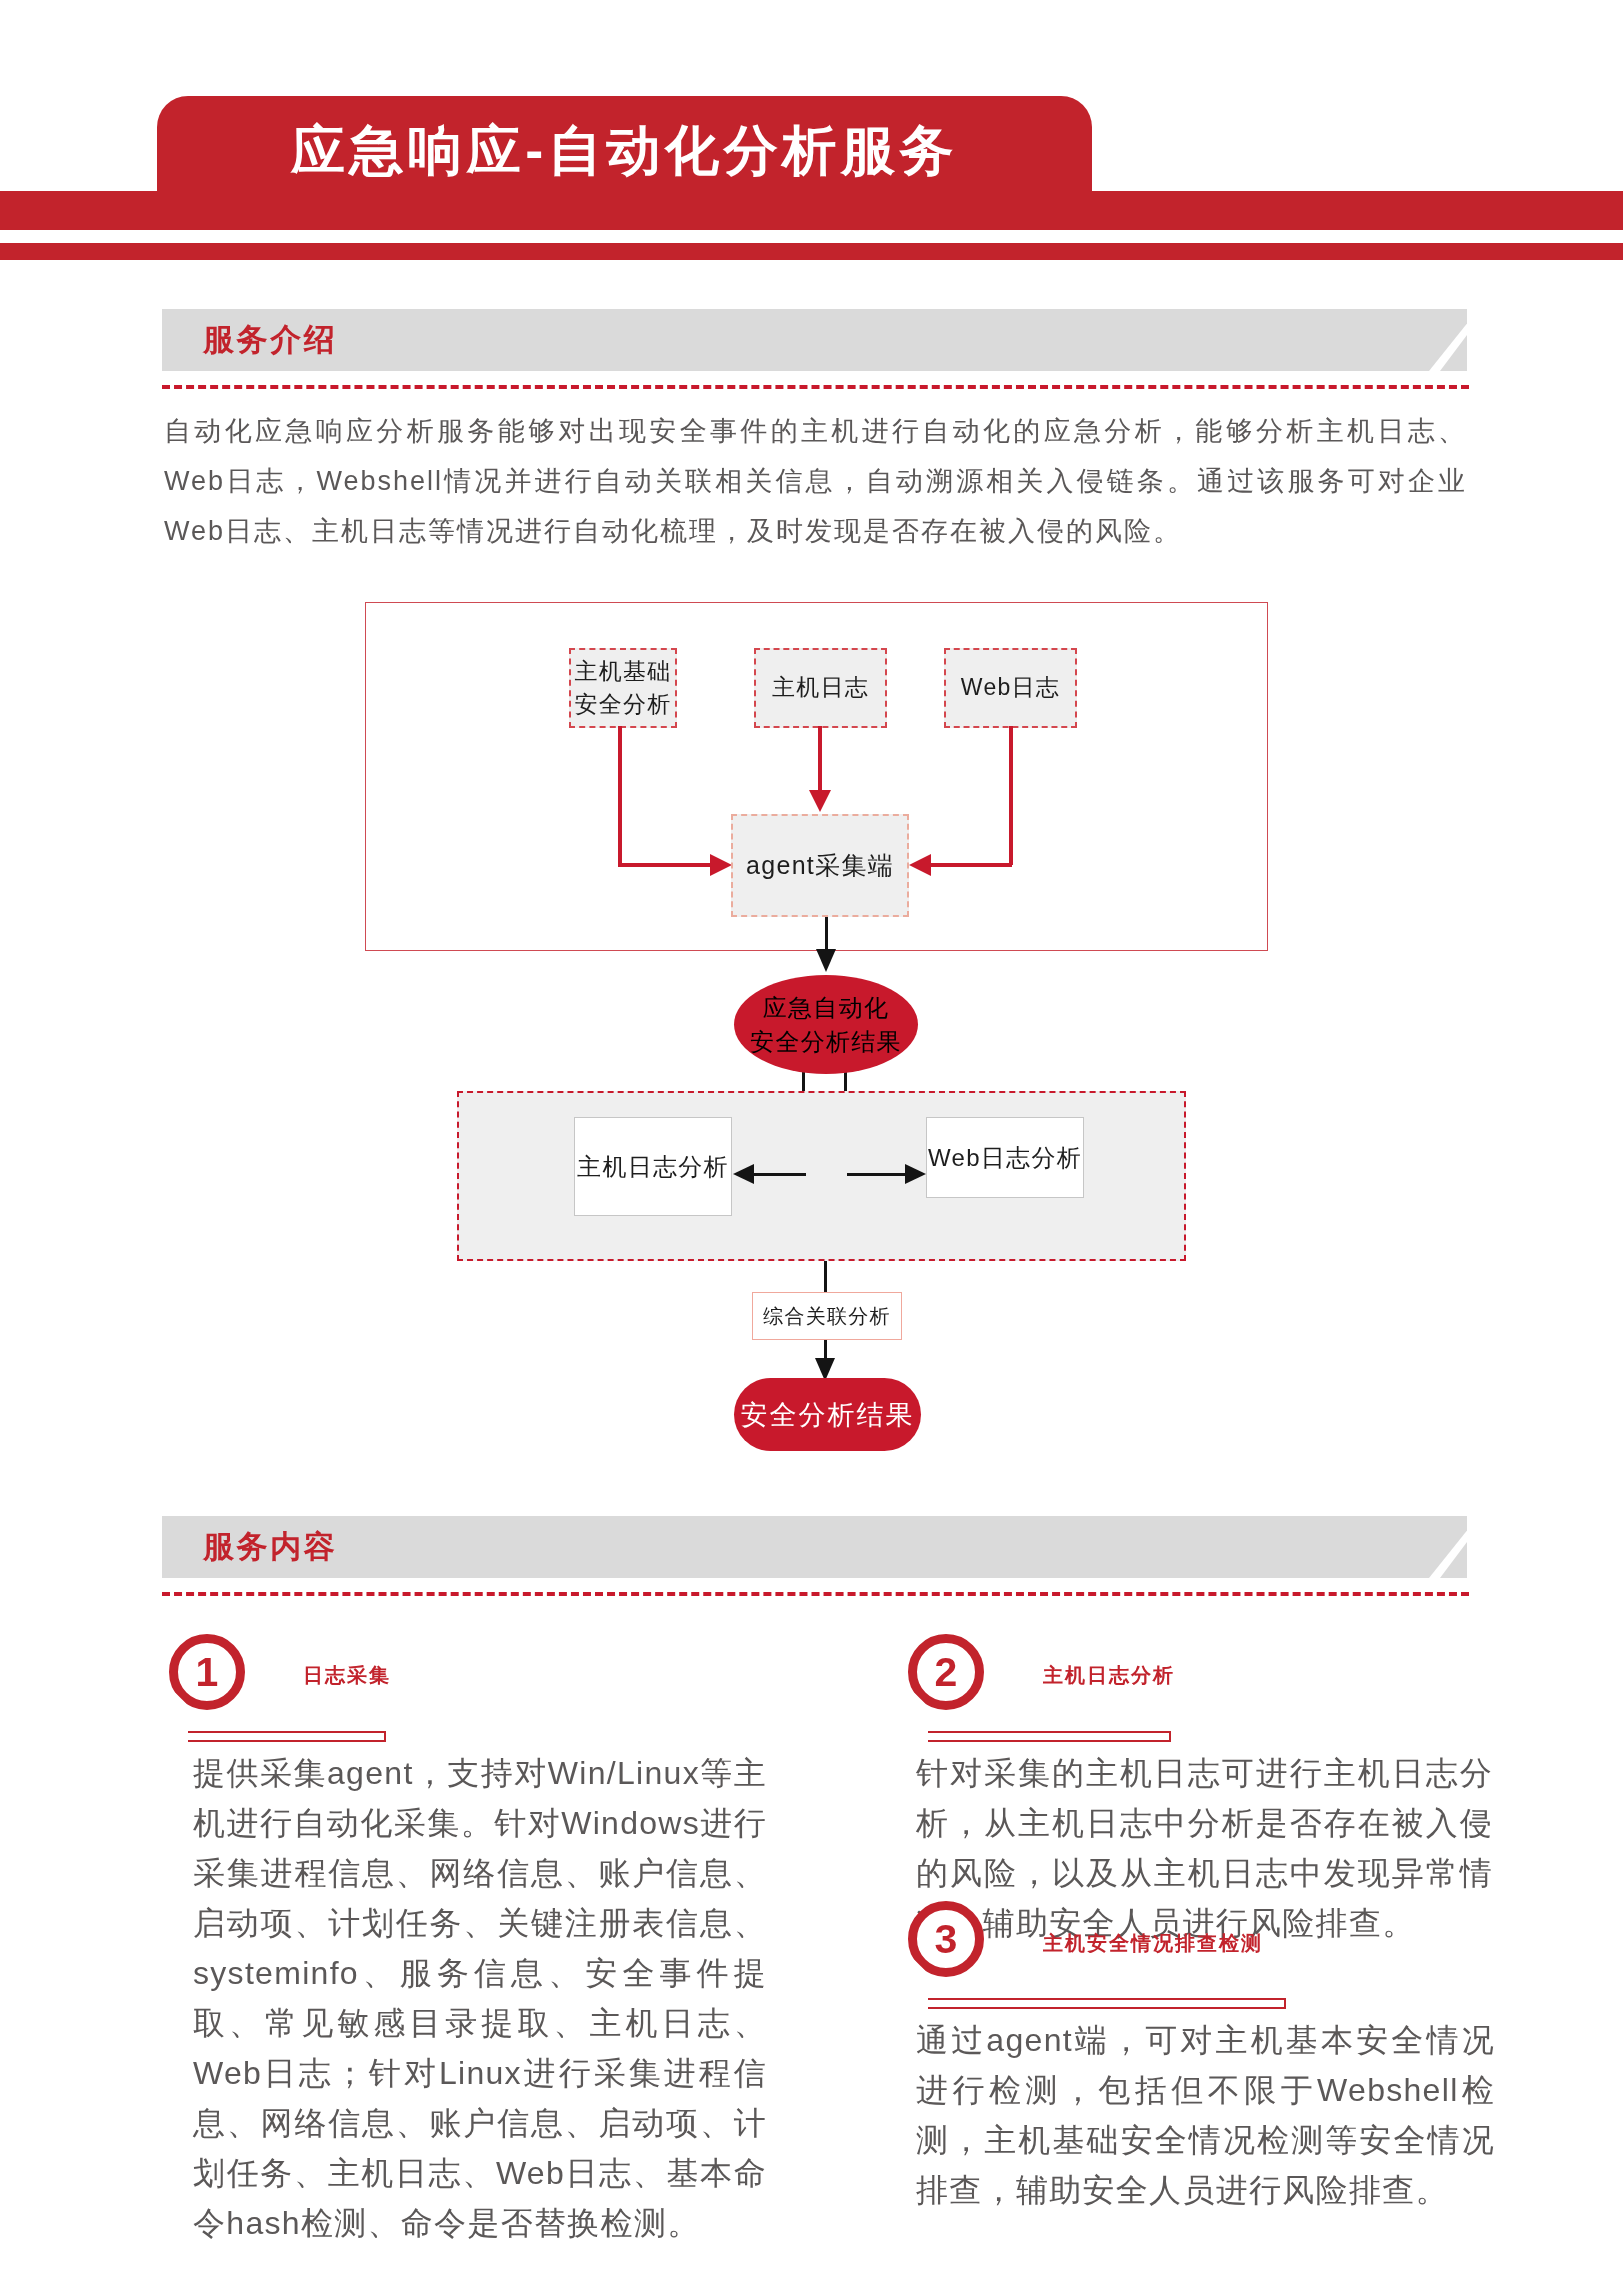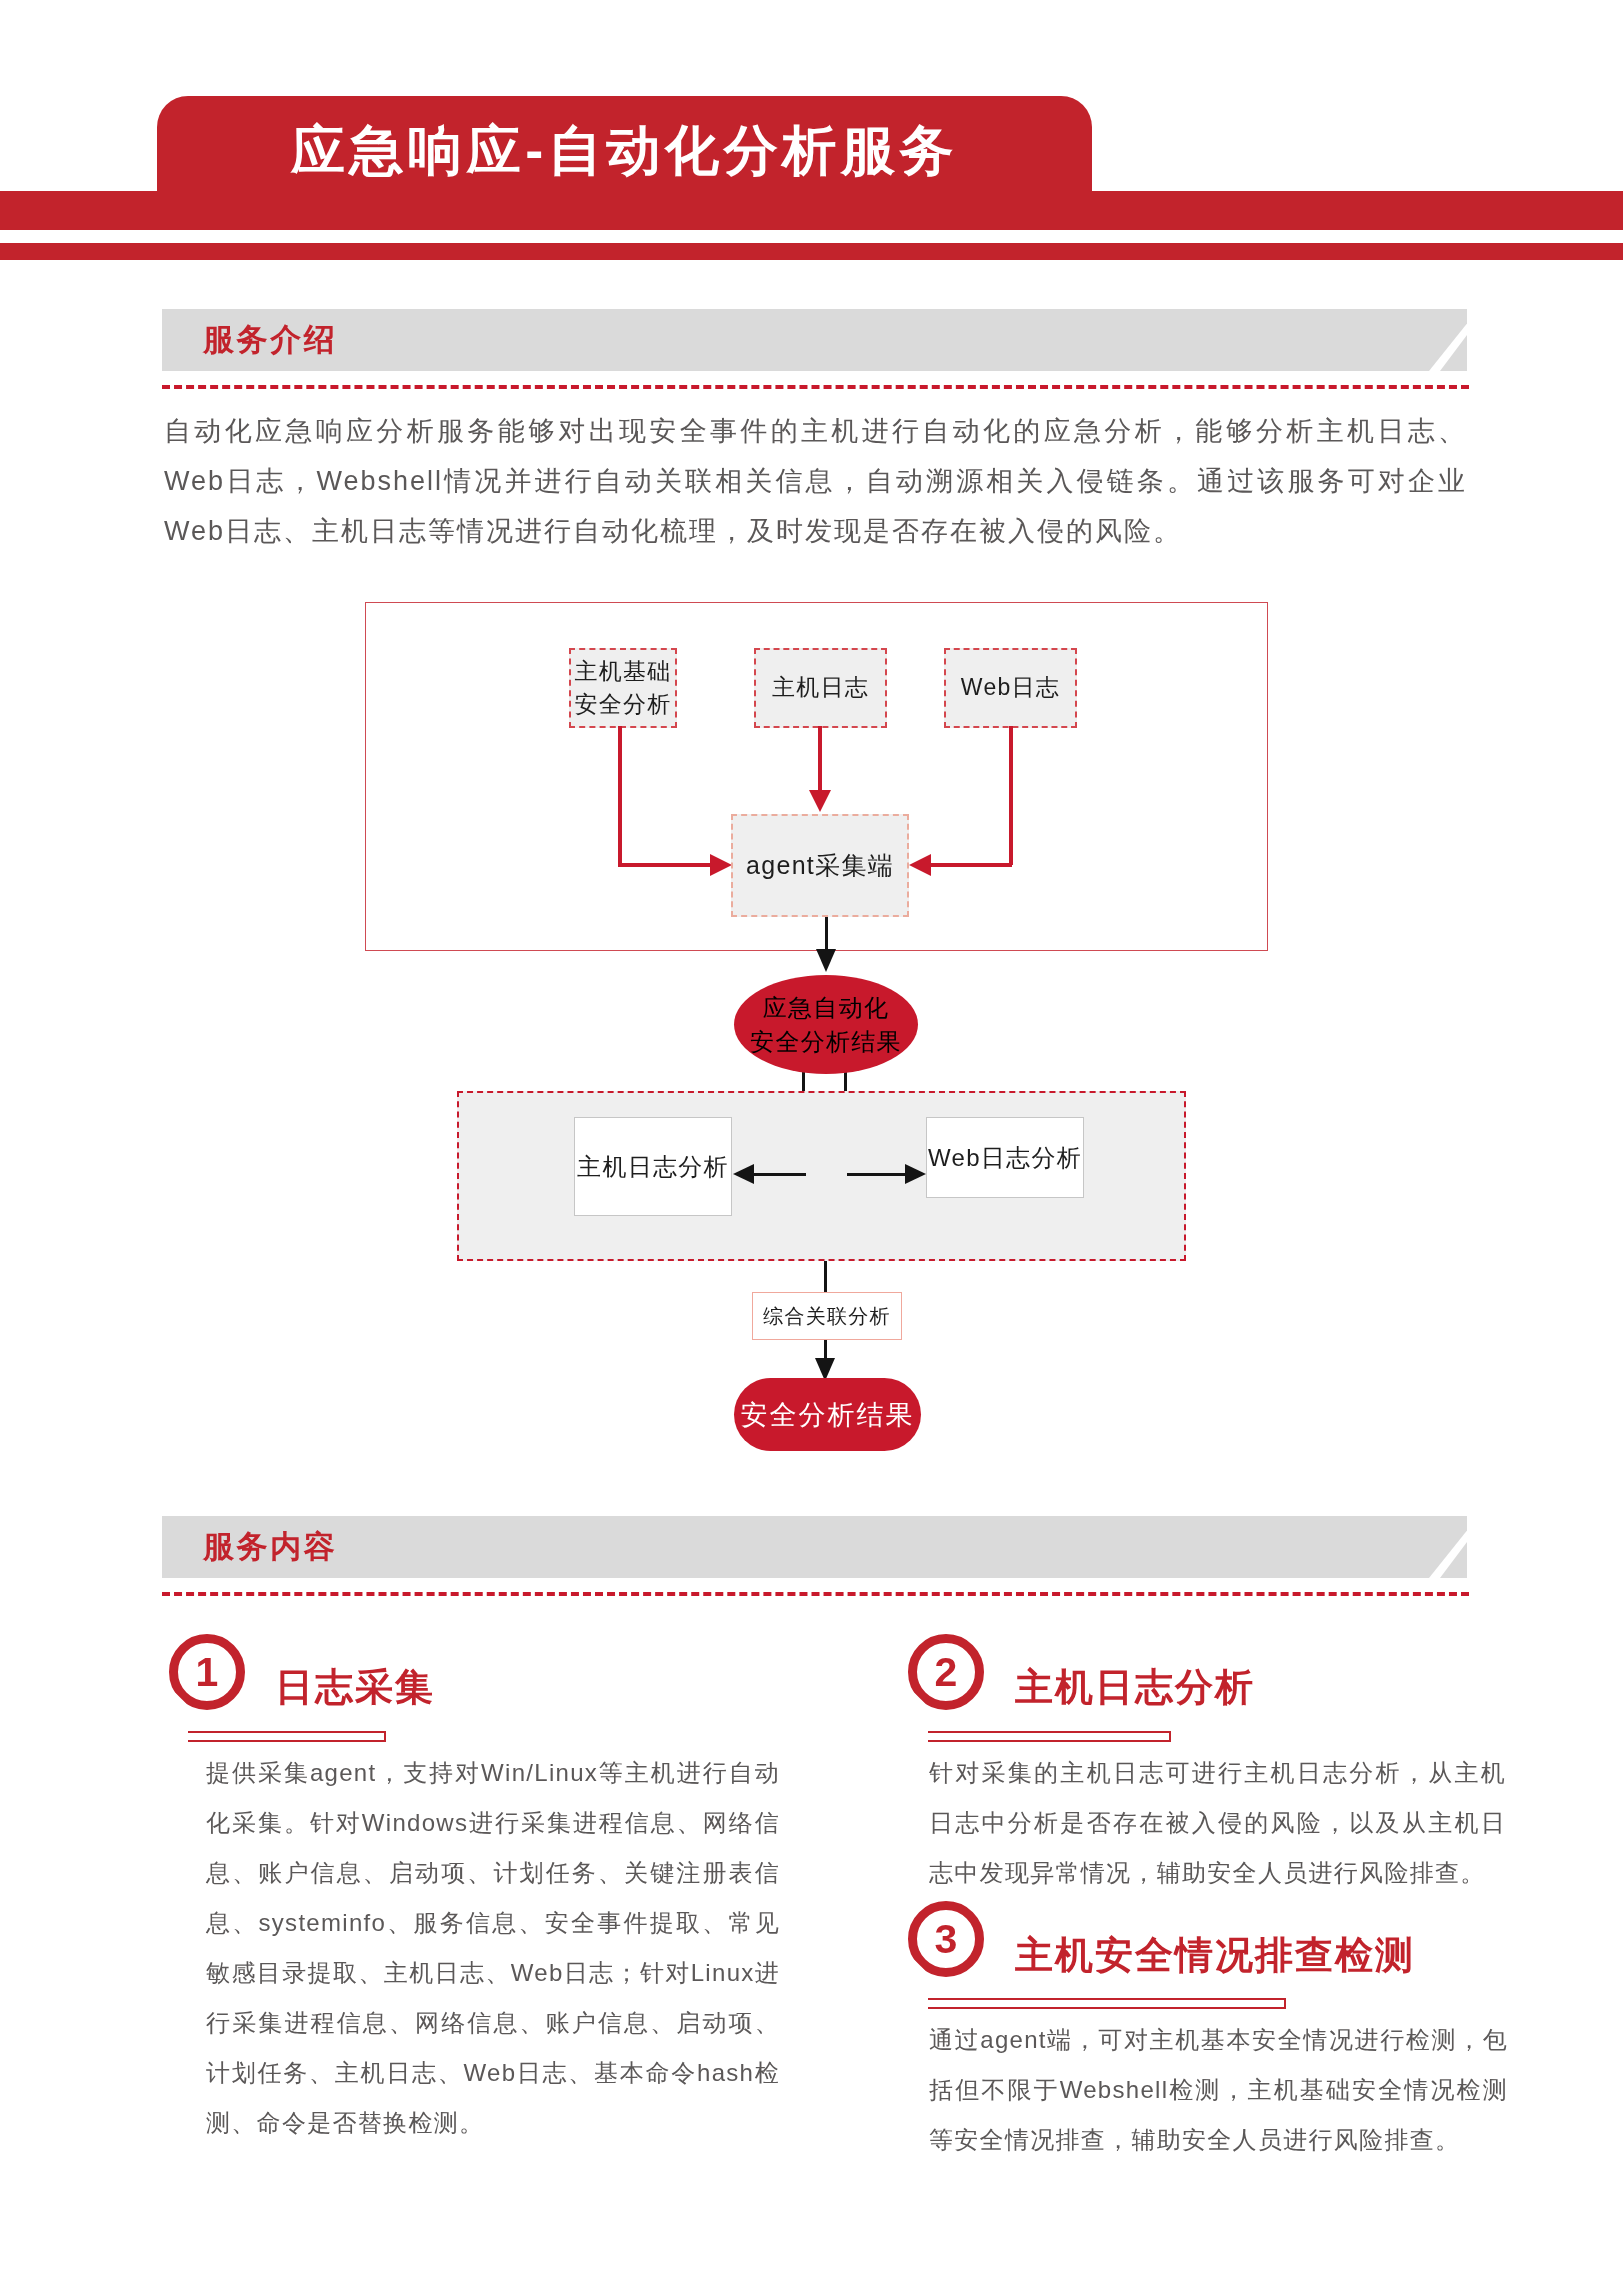--- a/index.html
+++ b/index.html
@@ -113,30 +113,30 @@
   .content-bar{top:1516px;}
   .content-sep{top:1592px;}
   .num-badge{
     position:absolute;width:76px;height:76px;border:9.8px solid var(--red);
     border-radius:50%;background:#fff;
     display:flex;align-items:center;justify-content:center;
     color:var(--red);font-size:41px;font-weight:bold;
   }
   .num-notch{position:absolute;width:34px;height:13px;background:#fff;transform:rotate(45deg);}
   .item-title{
-    position:absolute;color:var(--red);font-size:38px;font-weight:bold;
-    letter-spacing:2px;white-space:nowrap;
+    position:absolute;color:var(--red);font-size:20px;font-weight:bold;
+    letter-spacing:2px;white-space:nowrap;margin-left:28px;
   }
   .item-underline{
     position:absolute;height:10.5px;background:#fff;
     border-top:2.6px solid var(--red);border-bottom:2.6px solid var(--red);border-right:2.6px solid var(--red);
   }
   .item-body{
-    position:absolute;font-size:24px;line-height:50px;letter-spacing:1.3px;
-    color:var(--txt);text-align:justify;margin-left:13px;
+    position:absolute;font-size:32px;line-height:50px;letter-spacing:1.3px;
+    color:var(--txt);text-align:justify;
   }
   .badge1{left:169px;top:1634px;}
   .notch1{left:157px;top:1694px;}
   .title1{left:275px;top:1662px;}
   .ul1{left:188px;top:1731px;width:198px;}
   .body1{left:193px;top:1748px;width:574px;}
   .badge2{left:908px;top:1634px;}
   .notch2{left:896px;top:1694px;}
   .title2{left:1015px;top:1662px;}
   .ul2{left:928px;top:1731px;width:243px;}

